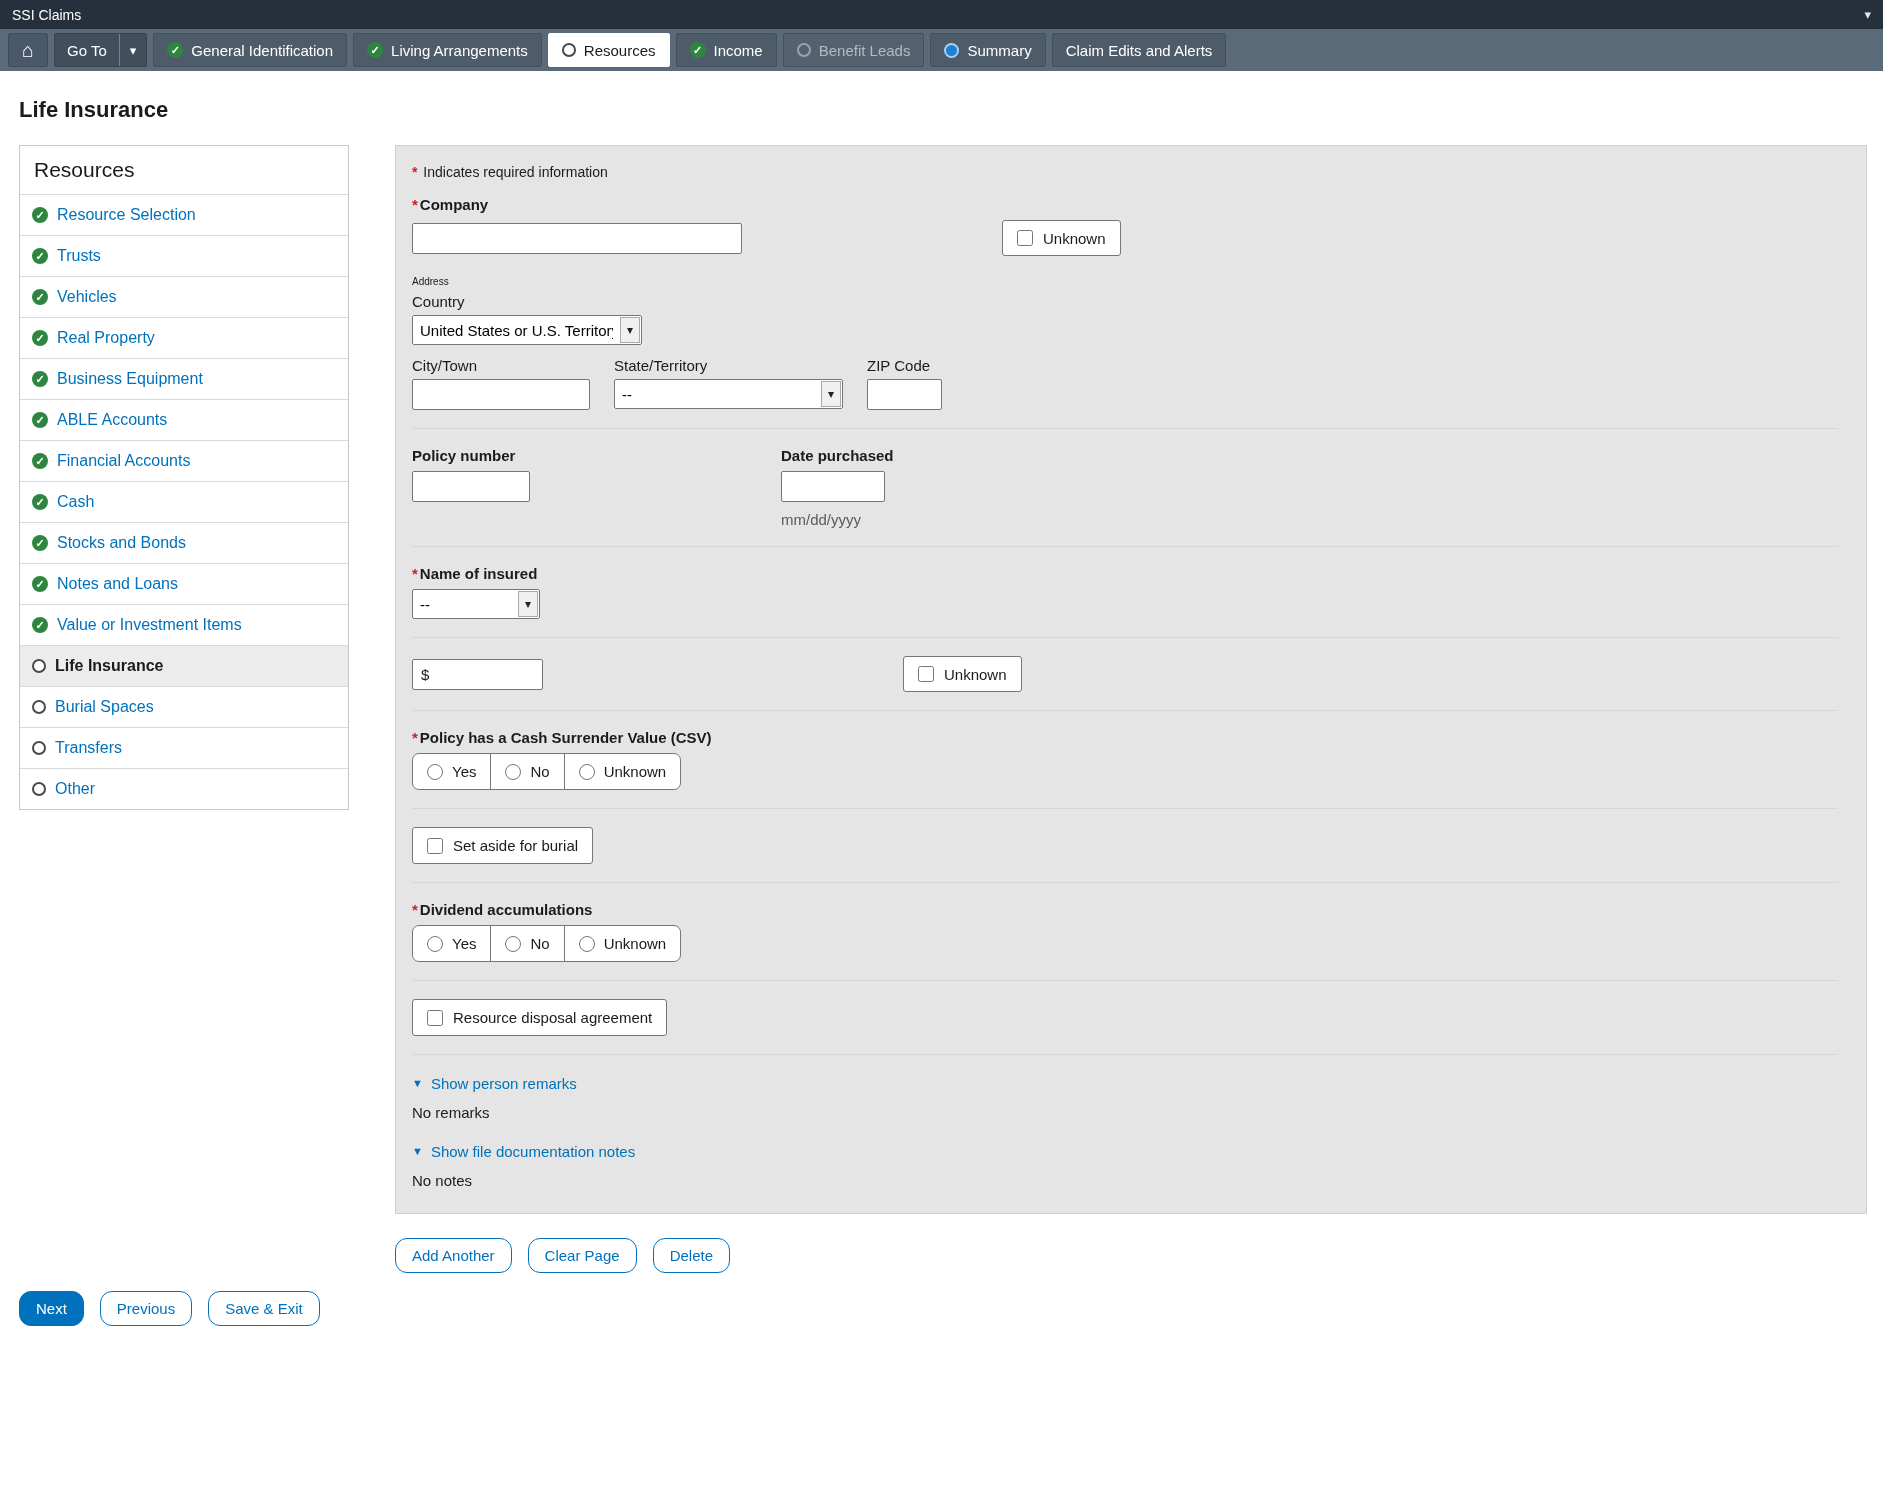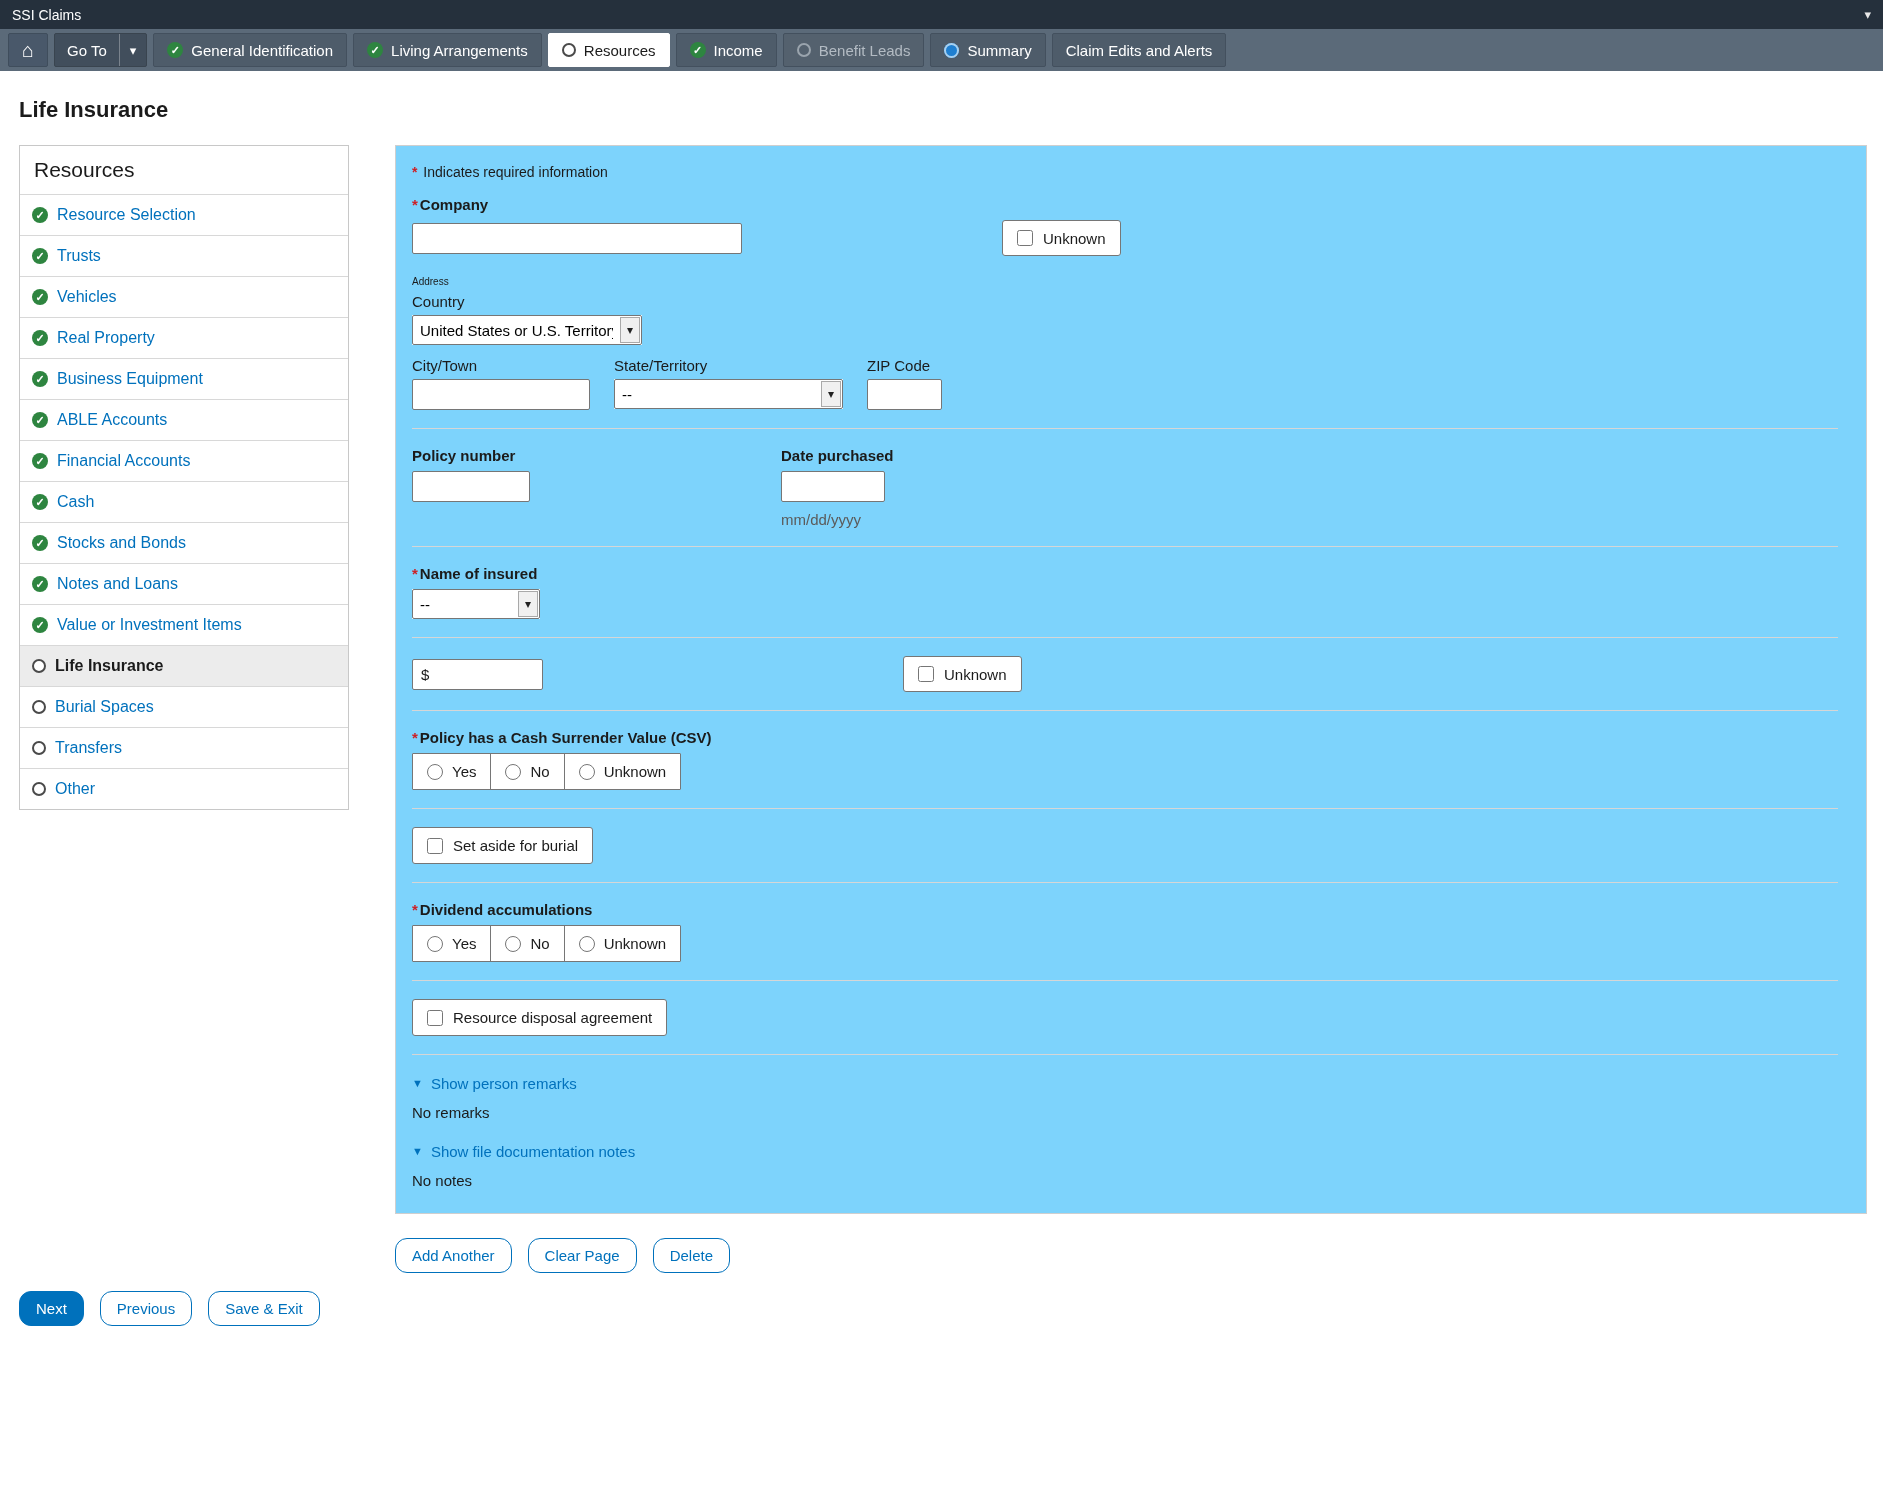--- a/index.html
+++ b/index.html
@@ -60,21 +60,21 @@
   .side-item{display:flex; align-items:center; gap:9px; padding:11px 12px;
              border-top:1px solid #d8d8d8; font-size:16px; color:var(--primary);
              text-decoration:underline; text-decoration-color:transparent;}
   .side-item .side-label{color:var(--primary);}
   .side-item.current{background:#ececec;}
   .side-item.current .side-label{color:#1b1b1b; font-weight:bold;}
   .side-item.todo .side-label{color:var(--primary);}
 
   
   .main{flex:1; min-width:0;}
-  .panel{border:1px solid #cfcfcf; background:#7dd3fc; padding:18px 28px 24px 16px;}
+  .panel{border:1px solid #cfcfcf; background:#e5e5e5; padding:18px 28px 24px 16px;}
   .req-note{font-size:14px; margin-bottom:16px;}
   .req{color:var(--required); font-weight:bold; margin-right:2px;}
   .field-label{font-weight:bold; font-size:15px; margin-bottom:7px; display:block;}
   .sub-label{font-size:15px; margin-bottom:5px; display:block;}
   input[type=text]{height:31px; border:1px solid #767676; border-radius:2px;
                    font:inherit; padding:2px 8px; background:#fff;}
   input[type=checkbox], input[type=radio]{width:16px; height:16px; margin:0;}
 
   .select-wrap{position:relative; display:inline-block; height:30px; background:#fff;}
   .select-wrap select{appearance:none; -webkit-appearance:none; width:100%; height:30px;
@@ -103,21 +103,21 @@
   .col-policy{width:369px;}
   .policy-input{width:118px;} .date-input{width:104px;}
   .hint{color:#5b5b5b; font-size:15px; margin-top:9px;}
 
   .insured-select{width:128px;}
 
   .money-input{display:inline-flex; align-items:center; gap:6px; width:131px; height:31px;
       border:1px solid #767676; border-radius:2px; padding:0 8px; background:#fff;}
   .money-input input{border:none; height:25px; padding:0; width:100%; outline:none;}
 
-  .seg-group{display:inline-flex; border:1px solid #767676; border-radius:1px; overflow:hidden; background:#fff;}
+  .seg-group{display:inline-flex; border:1px solid #767676; border-radius:7px; overflow:hidden; background:#fff;}
   .seg{display:flex; align-items:center; gap:9px; padding:9px 14px; font-size:15px;}
   .seg + .seg{border-left:1px solid #767676;}
 
   .check-box{display:inline-flex; align-items:center; gap:10px; border:1px solid #767676;
       border-radius:3px; padding:0 14px; height:37px; font-size:15px; background:#fff;}
 
   .toggle-link{display:inline-flex; align-items:center; gap:8px; color:var(--primary); font-size:15px;}
   .toggle-link .chev{font-size:11px; line-height:1;}
   .toggle-link .lnk{text-decoration:none; color:var(--primary);}
   .empty-text{margin:12px 0 0 0; font-size:15px;}

